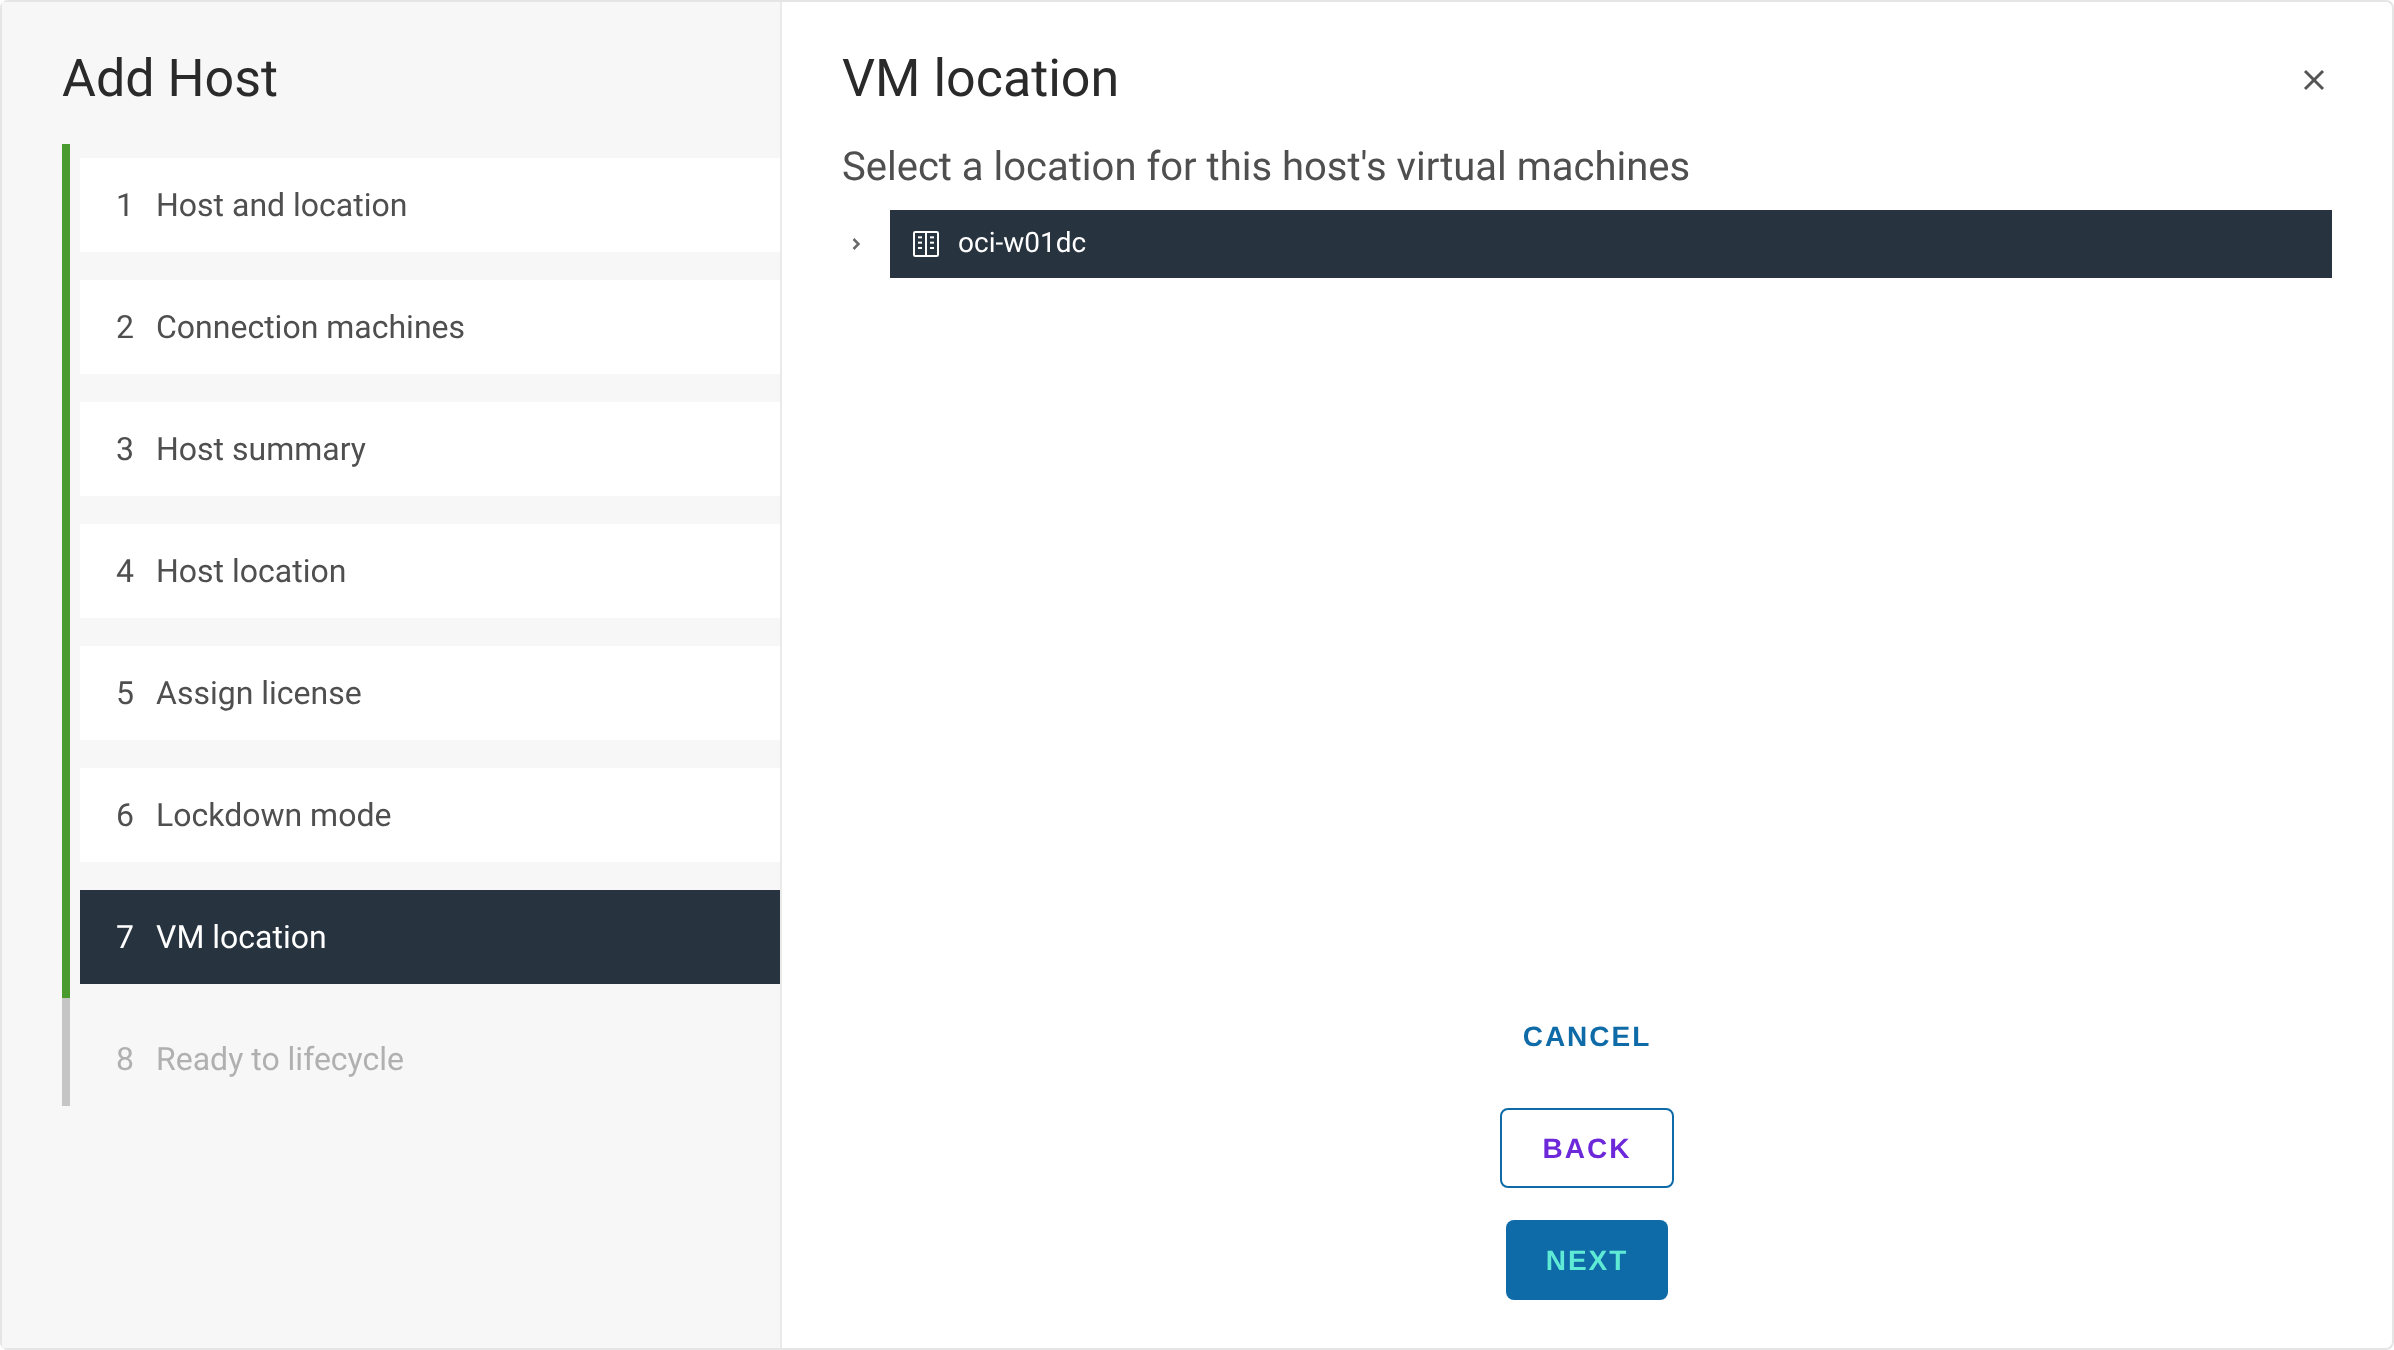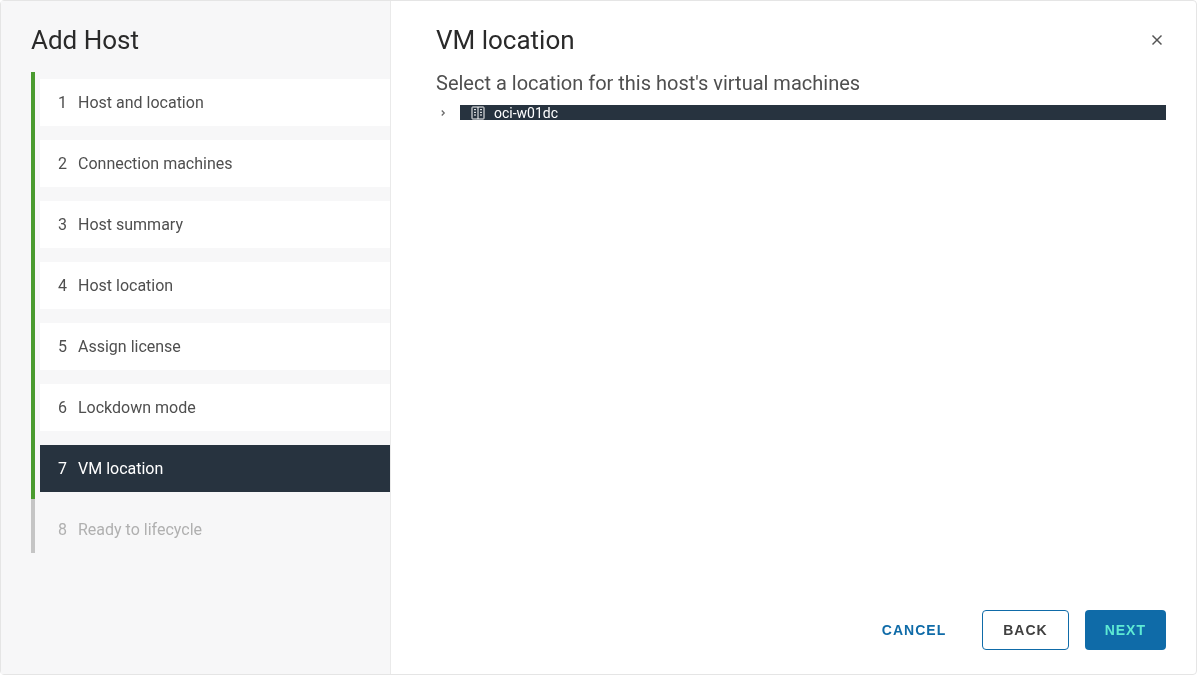--- a/index.html
+++ b/index.html
@@ -13,21 +13,20 @@
       width: 1197px;
       height: 675px;
       overflow: hidden;
     }
     .dialog {
       display: flex;
       width: 100%;
       height: 100%;
       border: 1px solid #e5e5e5;
       border-radius: 4px;
-      gap: 15px;
     }
     
     .sidebar {
       width: 390px;
       background: #f7f7f8;
       padding: 24px 0;
       border-right: 1px solid #eaeaea;
     }
     .sidebar-title {
       font-size: 26px;
@@ -140,60 +139,60 @@
     .tree-expand svg {
       width: 10px;
       height: 10px;
     }
     .tree-item {
       flex: 1;
       background: #27333f;
       color: #fff;
       display: flex;
       align-items: center;
-      height: 15px;
+      height: 34px;
       padding: 0 10px;
       gap: 8px;
       cursor: pointer;
     }
     .tree-item svg {
       width: 16px;
       height: 16px;
       flex-shrink: 0;
     }
     .tree-item-label {
       font-size: 14px;
     }
     
     .footer {
       margin-top: auto;
       display: flex;
-      justify-content: flex-end;
       gap: 16px;
       align-items: center;
+      flex-direction: column;
     }
     .btn {
       height: 40px;
       padding: 0 20px;
       font-size: 14px;
       font-weight: 600;
       letter-spacing: 1px;
       border-radius: 4px;
       cursor: pointer;
       display: inline-flex;
       align-items: center;
       justify-content: center;
       border: none;
       background: transparent;
     }
     .btn-cancel {
       color: #0f6ba8;
     }
     .btn-back {
-      color: #404040;
+      color: #6d28d9;
       border: 1px solid #0f6ba8;
       min-width: 80px;
     }
     .btn-next {
       color: #5eead4;
       background: #0f6ba8;
       min-width: 80px;
     }
   </style>
 </head>

